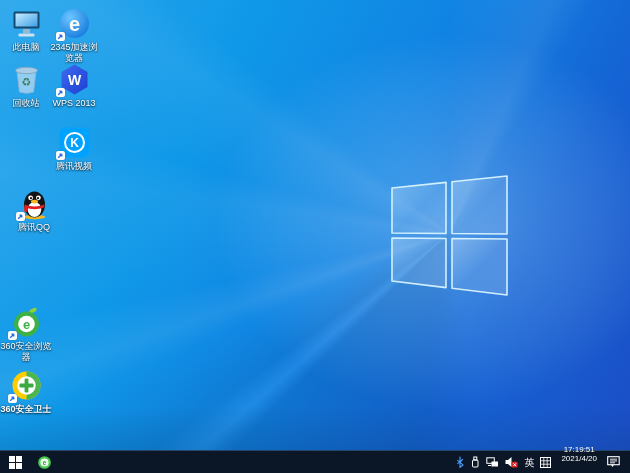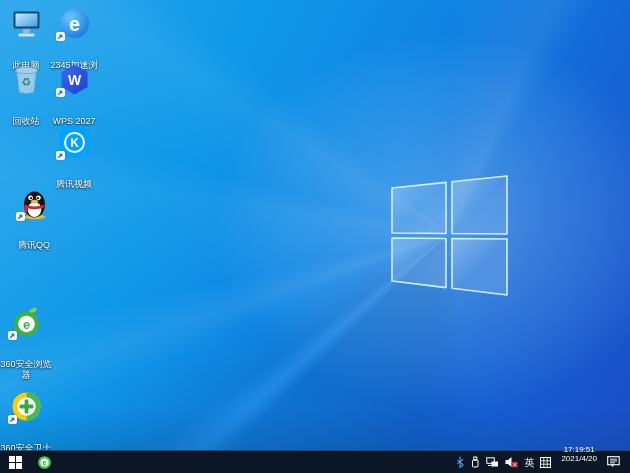--- a/index.html
+++ b/index.html
@@ -22,26 +22,26 @@
     background:radial-gradient(ellipse 310px 250px at 71% 47%,rgba(210,240,255,0.30),rgba(190,230,255,0.10) 55%,rgba(190,230,255,0) 75%);}
   .floor{position:absolute;inset:0;pointer-events:none;
     background:linear-gradient(to top,rgba(5,60,110,0.28),rgba(5,60,110,0) 14%);}
 
   
   #winlogo{position:absolute;left:385px;top:170px;width:130px;height:130px;}
 
   
   .cell{position:absolute;width:52px;text-align:center;cursor:default;}
   .colA{left:0px;} .colB{left:48px;}
-  .r1{top:7px;} .r2{top:63px;} .r3{top:126px;} .r4{top:187px;padding-left:8px;} .r5{top:247px;} .r6{top:306px;} .r7{top:390px;}
+  .r1{top:7px;} .r2{top:63px;} .r3{top:126px;} .r4{top:187px;padding-left:8px;} .r5{top:247px;} .r6{top:306px;} .r7{top:369px;font-weight:bold;}
   .art{position:relative;width:33px;height:33px;margin:0 auto;}
   .art svg{display:block;}
   .sc{position:absolute;left:-2px;bottom:-1px;width:9px;height:9px;background:#fff;border-radius:2px;
       box-shadow:0 0 1px rgba(0,0,0,.5);display:flex;align-items:center;justify-content:center;}
-  .lbl{margin-top:20px;font-size:9px;line-height:11px;color:#fff;
+  .lbl{margin-top:2px;font-size:9px;line-height:11px;color:#fff;
        text-shadow:0 1px 2px rgba(0,0,0,.75),0 0 2px rgba(0,0,0,.45);word-break:break-all;}
 
   
   #taskbar{position:absolute;left:0;bottom:0;width:630px;height:23px;background:#0b1626;
     border-top:1px solid rgba(70,130,190,0.45);box-sizing:border-box;display:flex;align-items:center;}
   .tb-btn{height:100%;display:flex;align-items:center;justify-content:center;}
   #start{width:31px;}
   #pinned360{width:26px;}
   .spacer{flex:1;}
   #tray{display:flex;align-items:center;gap:6px;margin-right:4px;}
@@ -135,21 +135,21 @@
           </defs>
         <polygon points="16.5,1.5 29.5,9 29.5,24 16.5,31.5 3.5,24 3.5,9" fill="url(#wpsg)"></polygon>
         <text x="16.5" y="21.5" text-anchor="middle" font-size="14" font-weight="bold" fill="#ffffff" font-family="Liberation Sans,sans-serif">W</text>
       </svg>
       <span class="sc">
         <svg width="7" height="7" viewBox="0 0 7 7">
             <path d="M1.2 5.8 L4.8 2.2 M4.8 2.2 L2.4 2.2 M4.8 2.2 L4.8 4.6" stroke="#1e6ae0" stroke-width="1.3" fill="none"></path>
           </svg>
       </span>
     </div>
-    <div class="lbl">WPS 2027</div>
+    <div class="lbl">WPS 2013</div>
   </div>
 
 
   <div class="cell colB r3">
     <div class="art">
       <svg width="33" height="33" viewBox="0 0 33 33">
         <rect x="1.5" y="1.5" width="30" height="30" rx="7" fill="#00a2ff"></rect>
         <circle cx="16.5" cy="16.5" r="9.5" fill="none" stroke="#ffffff" stroke-width="2"></circle>
         <text x="16.5" y="21" text-anchor="middle" font-size="12" font-weight="bold" fill="#ffffff" font-family="Liberation Sans,sans-serif">K</text>
       </svg>

